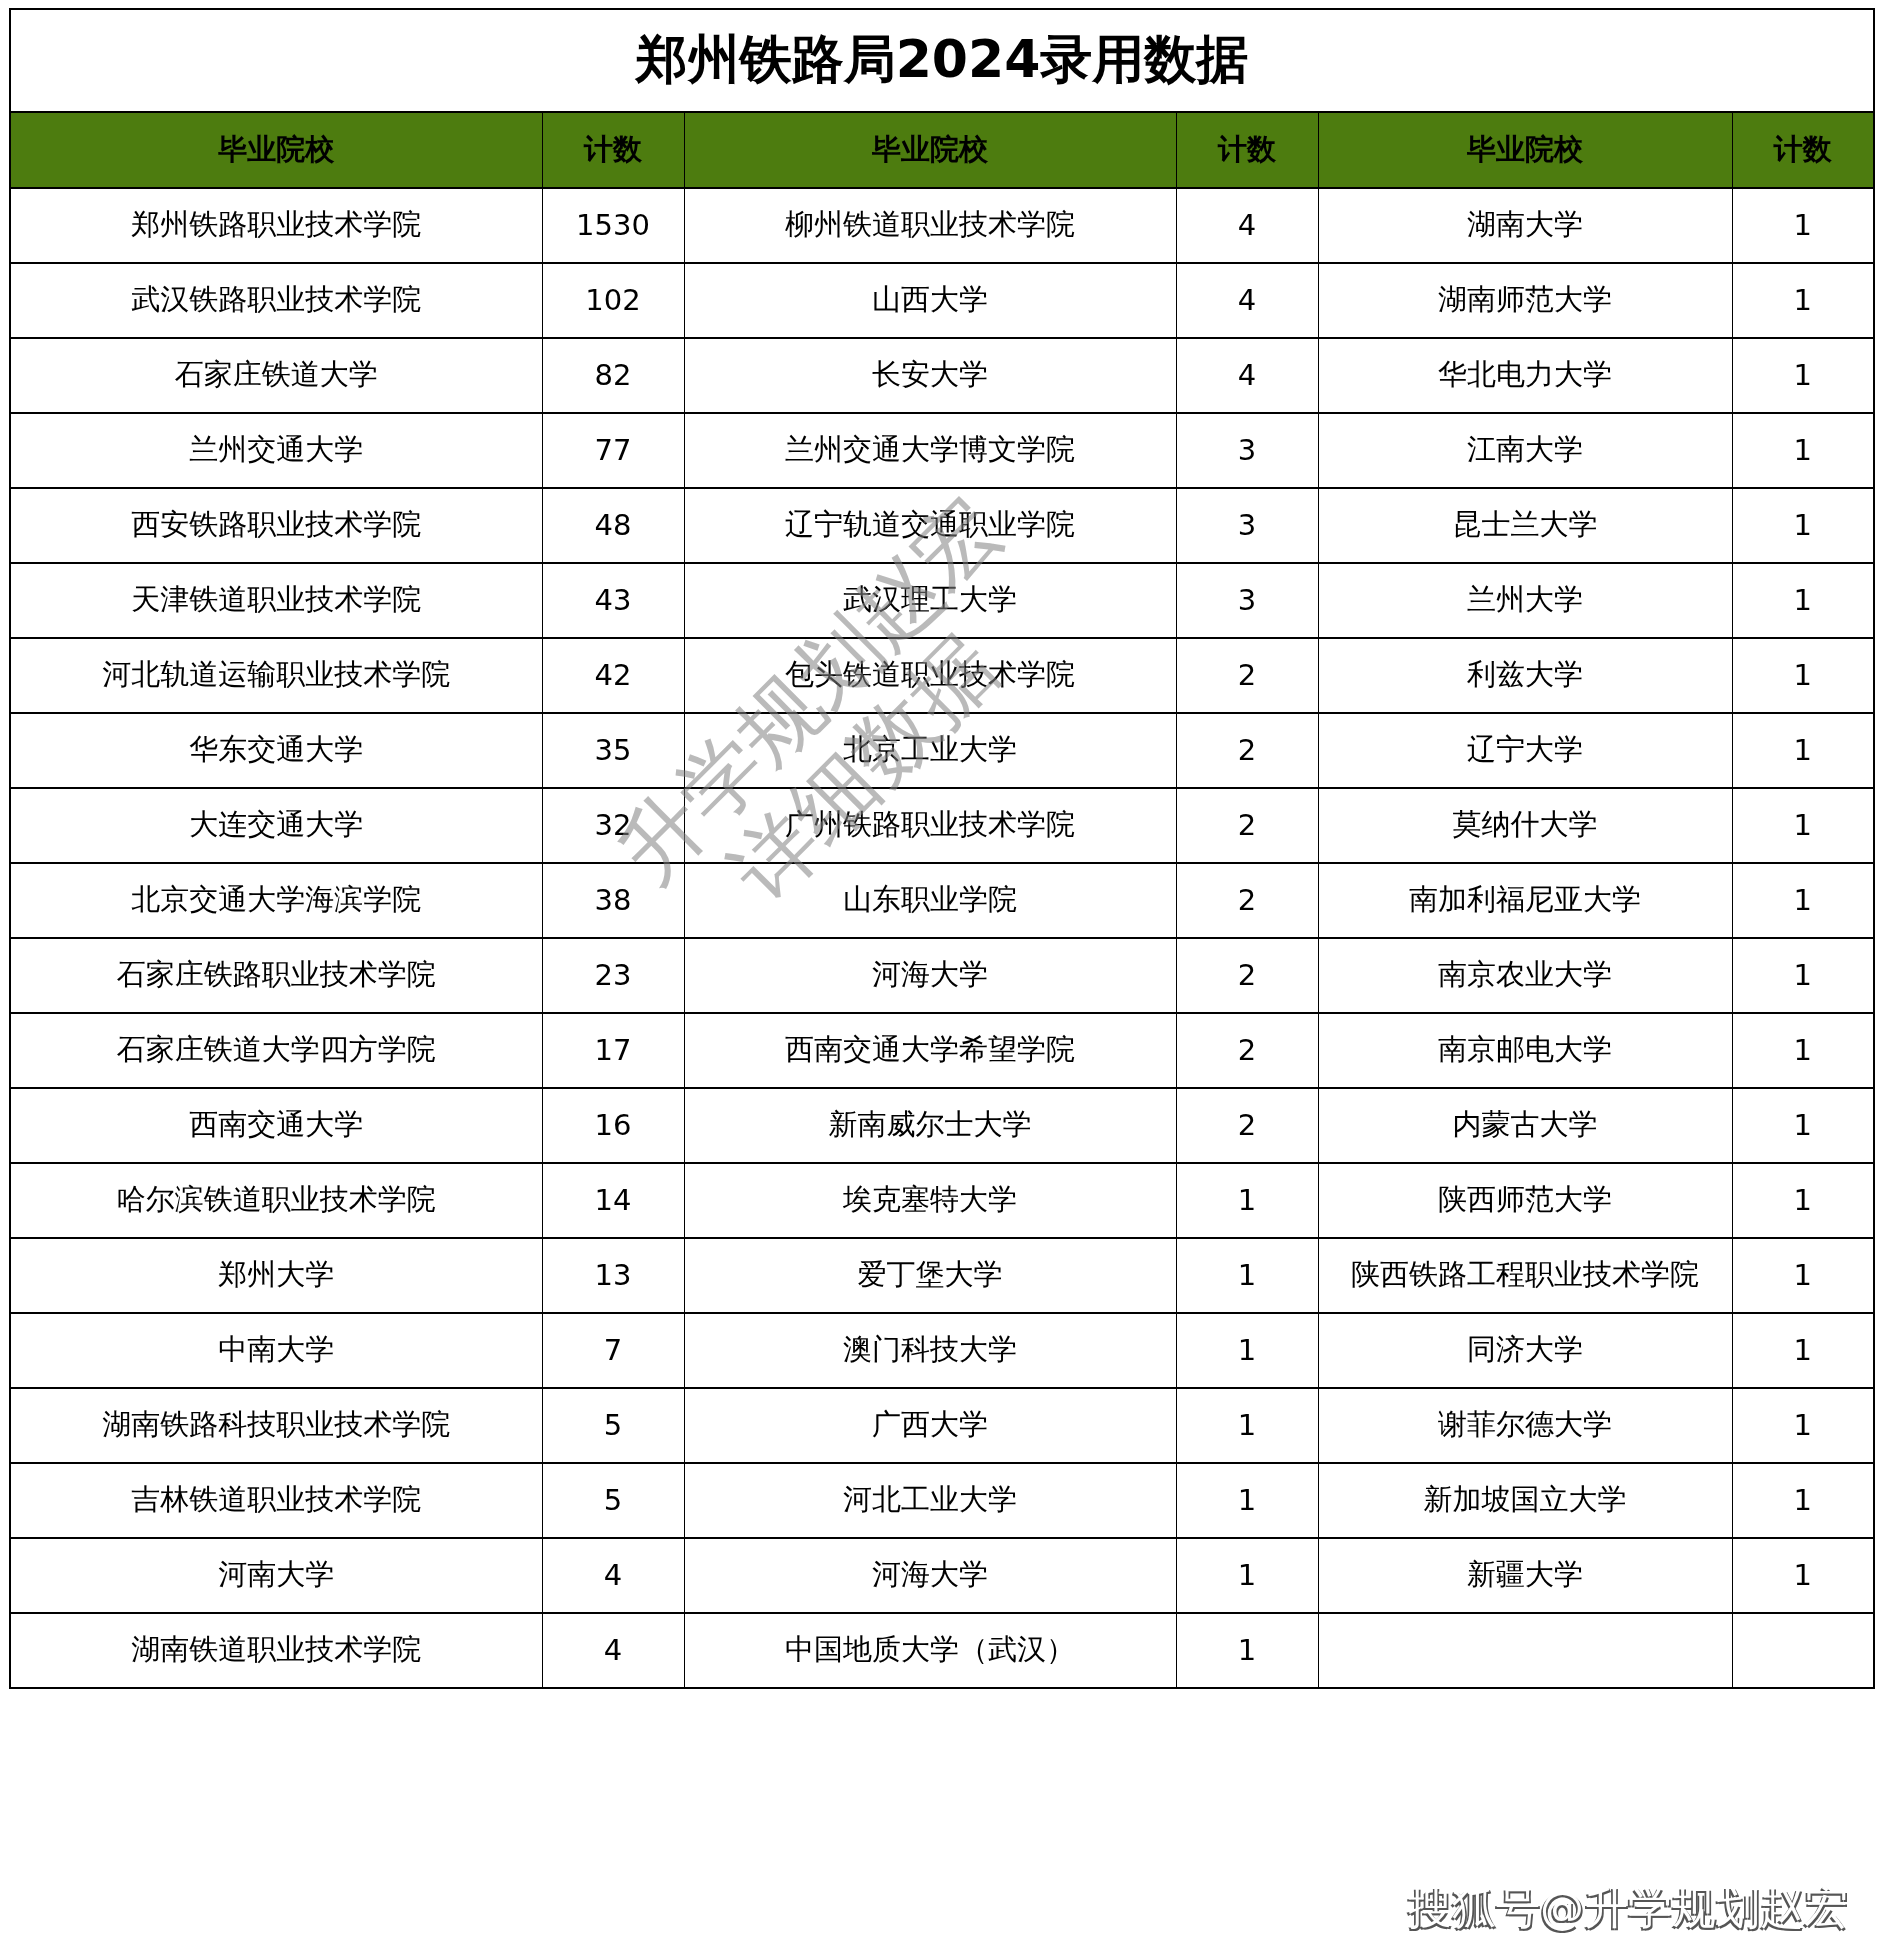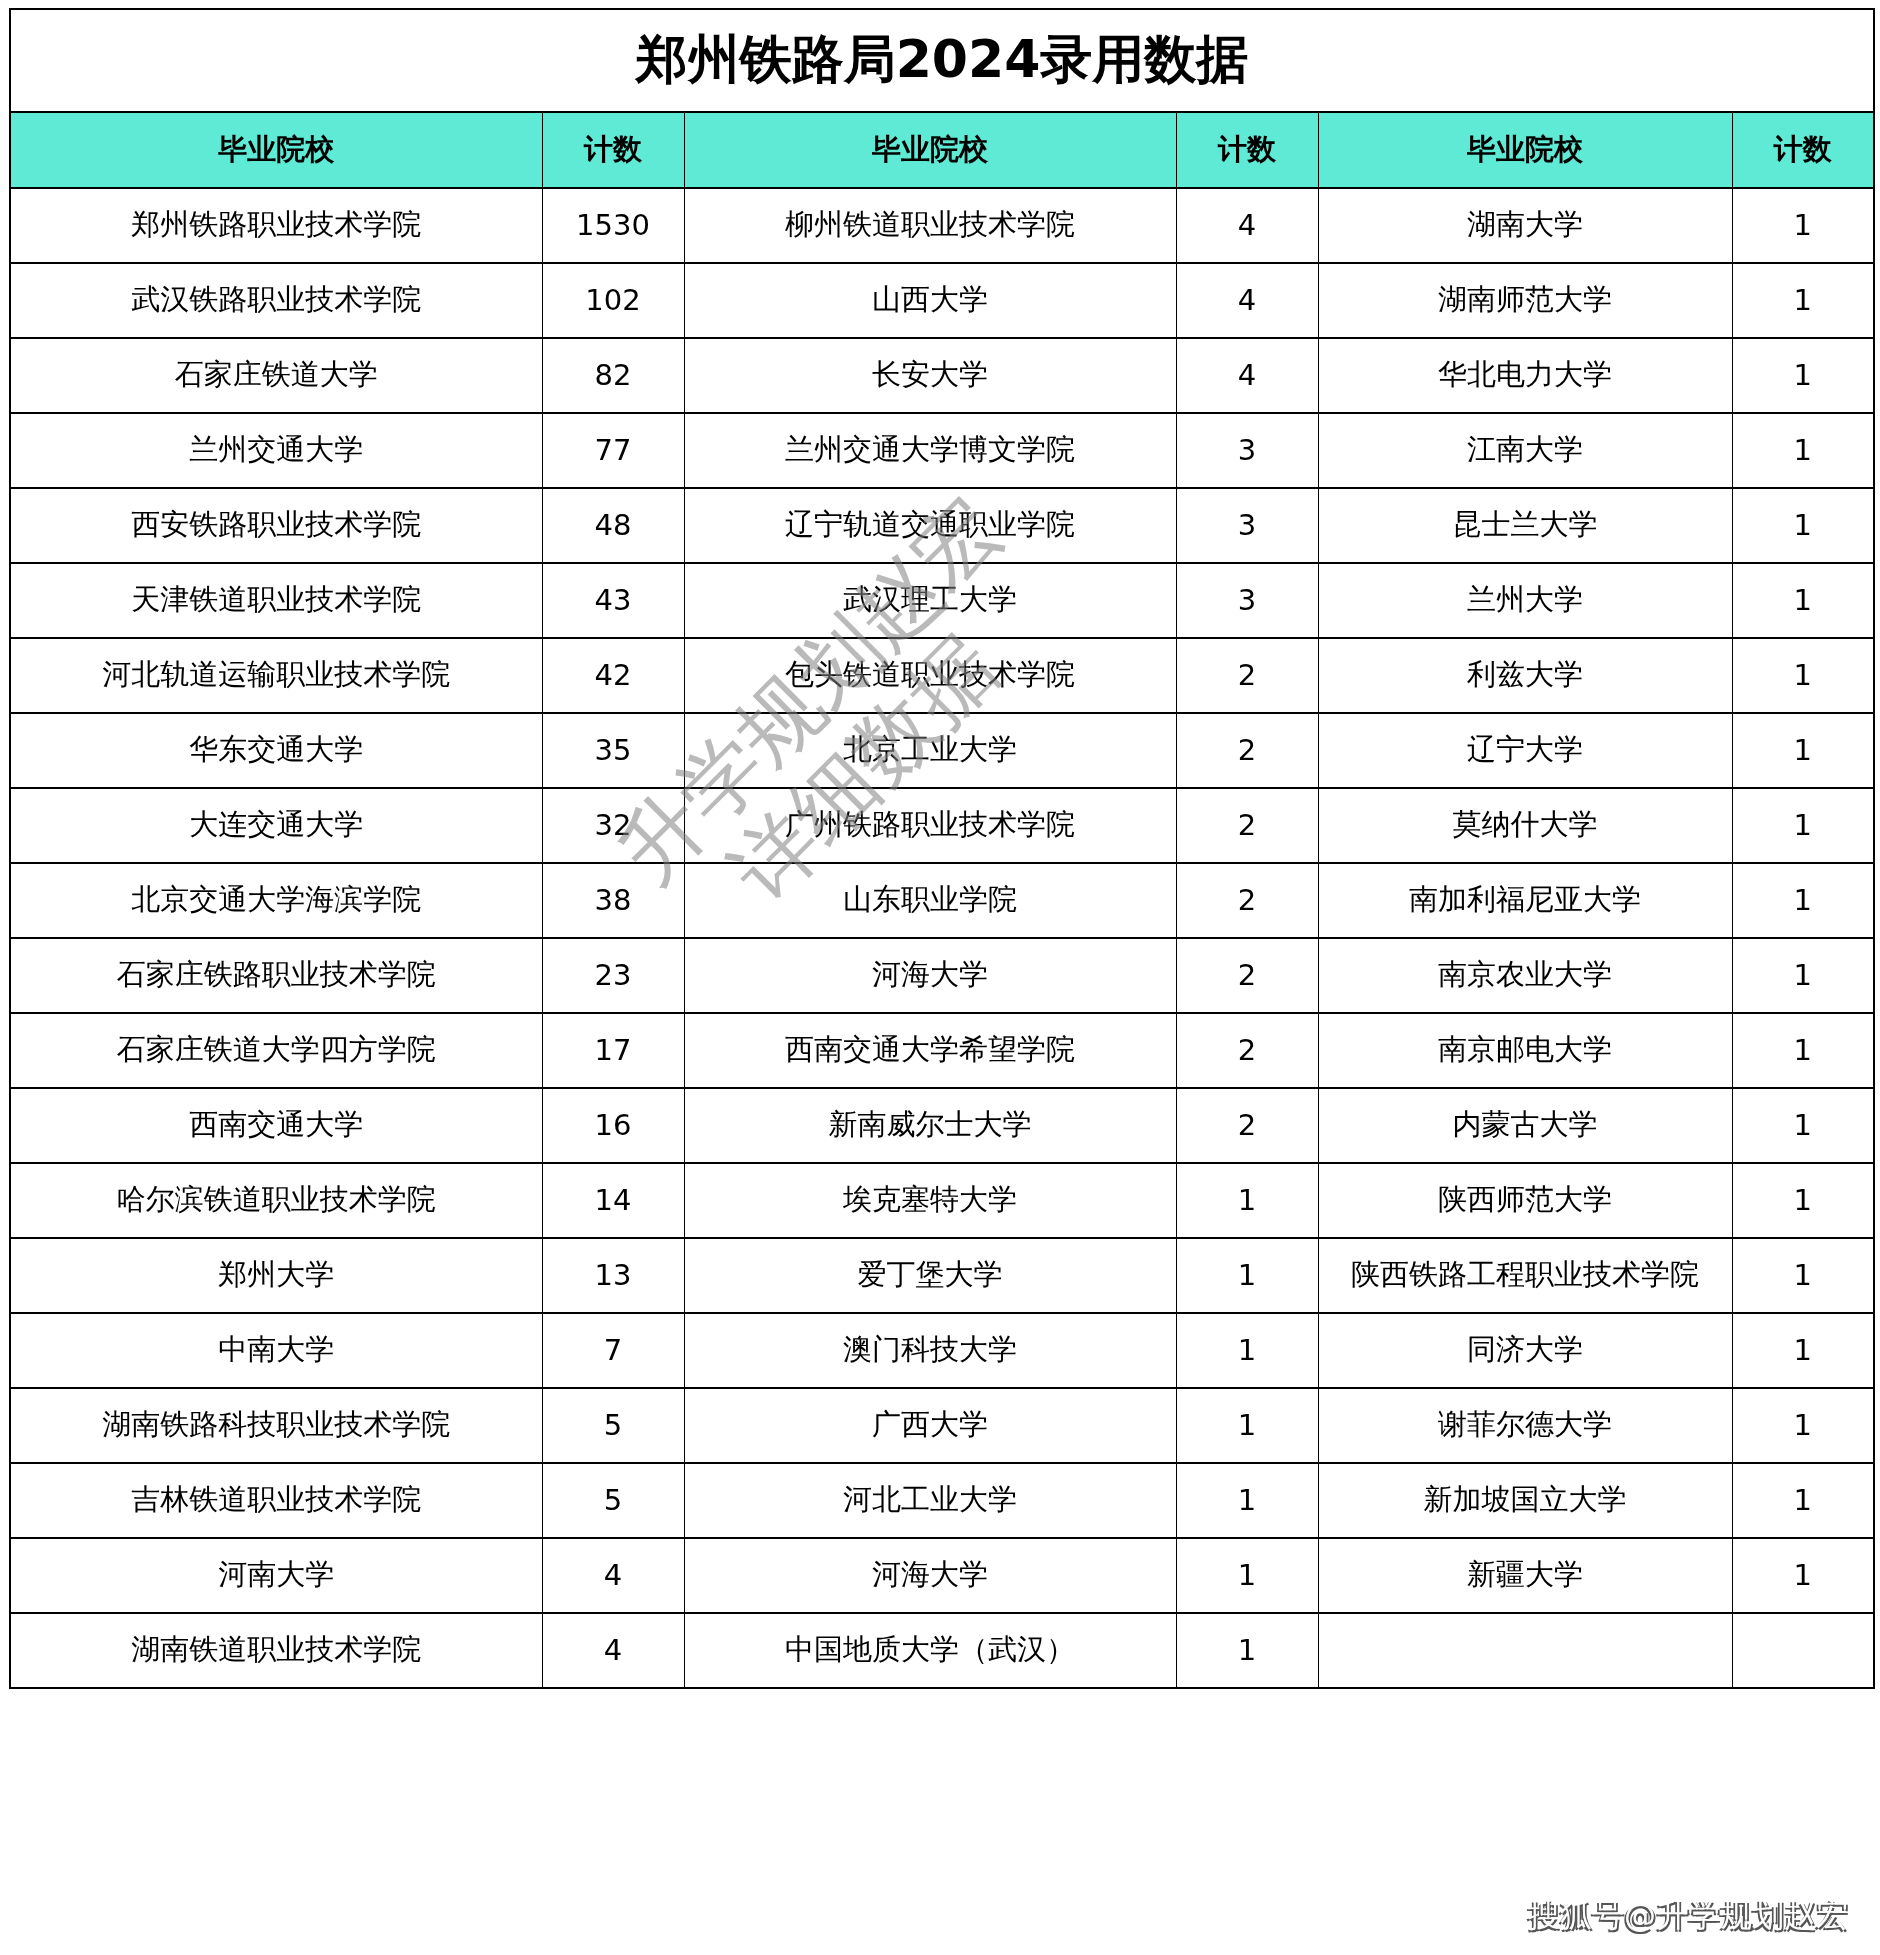--- a/index.html
+++ b/index.html
@@ -1,27 +1,27 @@
 <!DOCTYPE html>
 <html style="font-size:9px"><head>
 <meta charset="utf-8">
 <style>
   html, body { margin:0; padding:0; background:#ffffff; }
   body { width:1881px; height:1955px; position:relative; font-family:"DejaVu Sans", sans-serif; color:#000; }
   .sheet { position:absolute; left:9px; top:7.8px; width:1866px; border:2.8px solid #000; box-sizing:border-box; }
   .title { height:101px; display:flex; align-items:center; justify-content:center; font-size:52px; font-weight:bold; border-bottom:2.8px solid #000; }
   table { border-collapse:collapse; width:100%; table-layout:fixed; }
   th, td { text-align:center; vertical-align:middle; font-size:29px; border-left:1.1px solid #000; border-right:1.1px solid #000; }
-  th { background:#5eead4; height:72px; font-weight:bold; border-bottom:2.8px solid #000; }
+  th { background:#4d7c0f; height:72px; font-weight:bold; border-bottom:2.8px solid #000; }
   td { height:71px; border-bottom:2.2px solid #000; }
   tr > *:first-child { border-left:none; }
   tr > *:last-child { border-right:none; }
   tr:last-child td { border-bottom:none; }
   .watermark { position:absolute; left:600px; top:834px; transform:rotate(-45deg); transform-origin:left top; color:rgba(130,130,130,0.55); font-family:"DejaVu Serif", serif; font-size:83px; line-height:94px; pointer-events:none; white-space:nowrap; }
-  .credit { position:absolute; right:33px; bottom:16.7px; font-size:32px; color:#fff; text-shadow: -1.7px 1.7px 0 #555, 1.7px 1.7px 0 #555; }
+  .credit { position:absolute; right:33px; bottom:16.7px; font-size:44px; color:#fff; text-shadow: -1.7px 1.7px 0 #555, 1.7px 1.7px 0 #555; }
 </style>
 </head>
 <body>
 
 <div class="sheet">
   <div class="title">郑州铁路局2024录用数据</div>
   <table>
     <colgroup>
       <col style="width:531px">
         <col style="width:142px">

